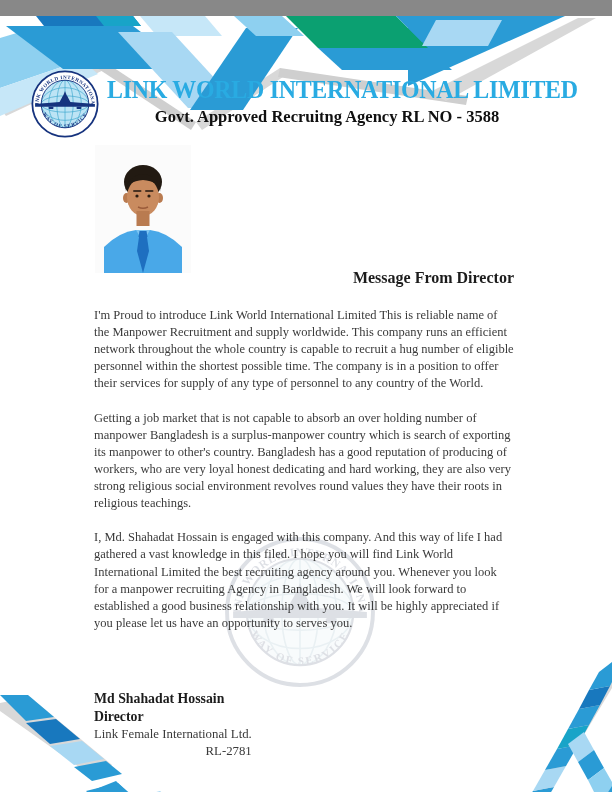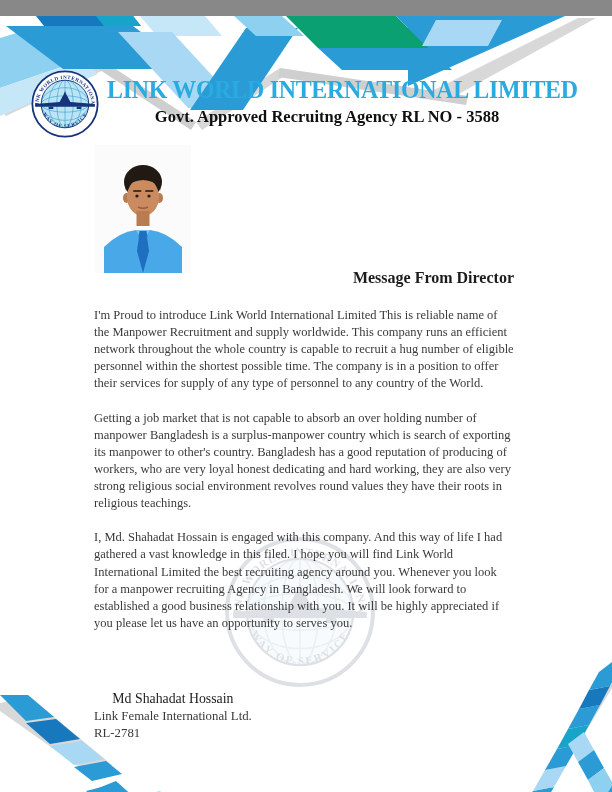--- a/index.html
+++ b/index.html
@@ -46,24 +46,24 @@
   .letter-heading{
     text-align:right;font-weight:bold;font-size:16px;color:var(--heading-black);
     margin:0 0 18px 0;
   }
   .content p{margin:0 0 17px 0;}
 
   .watermark{position:absolute;left:224px;top:520px;width:152px;height:152px;
     opacity:0.15;filter:saturate(0.45) brightness(1.02);}
 
   .signature{position:absolute;left:94px;top:674px;color:var(--heading-black);}
-  .sig-name{font-weight:normal;font-size:13.8px;line-height:1.3;text-align:center;}
+  .sig-name{font-weight:bold;font-size:13.8px;line-height:1.3;}
   .sig-title{font-weight:bold;font-size:13.8px;line-height:1.3;}
   .sig-company{font-size:12.8px;line-height:1.32;color:var(--text-dark);}
-  .sig-license{font-size:12.8px;line-height:1.32;color:var(--text-dark);}
+  .sig-license{font-size:12.8px;line-height:1.32;color:var(--text-dark);text-align:right;}
 </style>
 </head>
 <body>
 
 <div class="page">
 
   <svg width="0" height="0" style="position:absolute" aria-hidden="true">
     <defs>
       <clipPath id="globeClip">
           <circle cx="50" cy="50" r="35"></circle>
@@ -159,20 +159,21 @@
 
   <div class="content">
     <div class="letter-heading">Message From Director</div>
     <p>I'm Proud to introduce Link World International Limited This is reliable name of the Manpower Recruitment and supply worldwide. This company runs an efficient network throughout the whole country is capable to recruit a hug number of eligible personnel within the shortest possible time. The company is in a position to offer their services for supply of any type of personnel to any country of the World.</p>
     <p>Getting a job market that is not capable to absorb an over holding number of manpower Bangladesh is a surplus-manpower country which is search of exporting its manpower to other's country. Bangladesh has a good reputation of producing of workers, who are very loyal honest dedicating and hard working, they are also very strong religious social environment revolves round values they have their roots in religious teachings.</p>
     <p>I, Md. Shahadat Hossain is engaged with this company. And this way of life I had gathered a vast knowledge in this filed. I hope you will find Link World International Limited the best recruiting agency around you. Whenever you look for a manpower recruiting Agency in Bangladesh. We will look forward to established a good business relationship with you. It will be highly appreciated if you please let us have an opportunity to serves you.</p>
   </div>
 
   <div class="signature">
     <div class="sig-name">Md Shahadat Hossain</div>
+    <div class="sig-title">Director</div>
     <div class="sig-company">Link Female International Ltd.</div>
     <div class="sig-license">RL-2781</div>
   </div>
 
   <svg class="footer-left" width="200" height="115" viewBox="0 0 200 115">
     <polygon class="f-silver" points="0,10 30,4 112,72 96,86 0,18"></polygon>
     <polygon class="f-blue" points="0,2 28,2 54,24 26,28"></polygon>
     <polygon class="f-dark" points="26,30 56,26 80,46 50,51"></polygon>
     <polygon class="f-light" points="50,53 82,48 104,66 74,72"></polygon>
     <polygon class="f-blue" points="74,74 106,68 122,81 92,88"></polygon>

